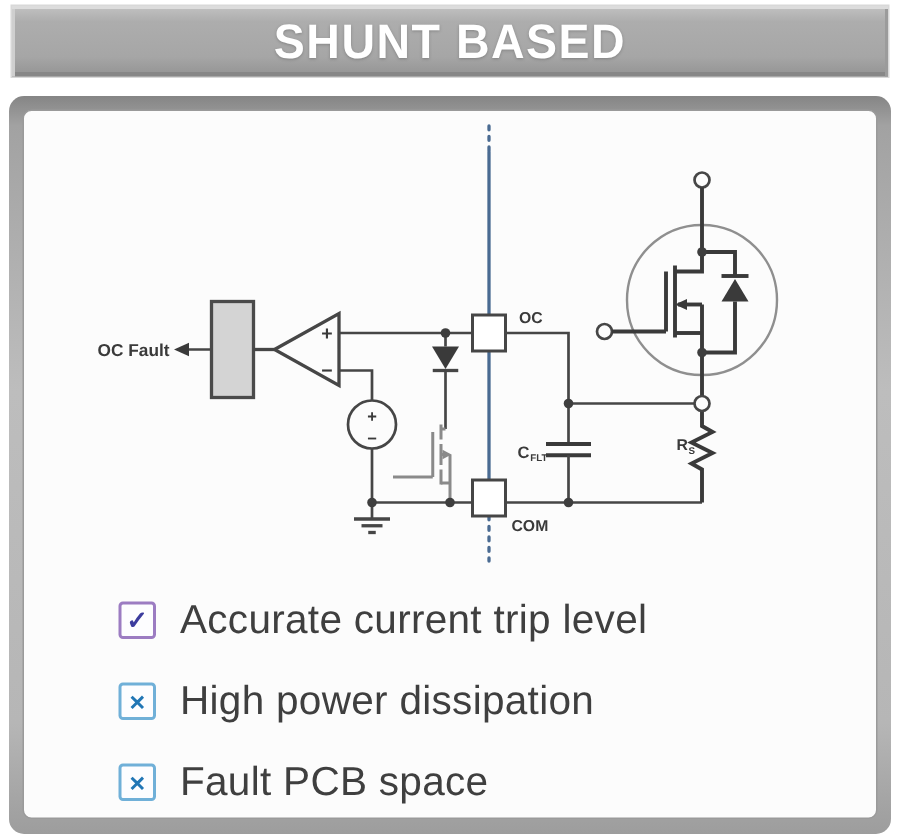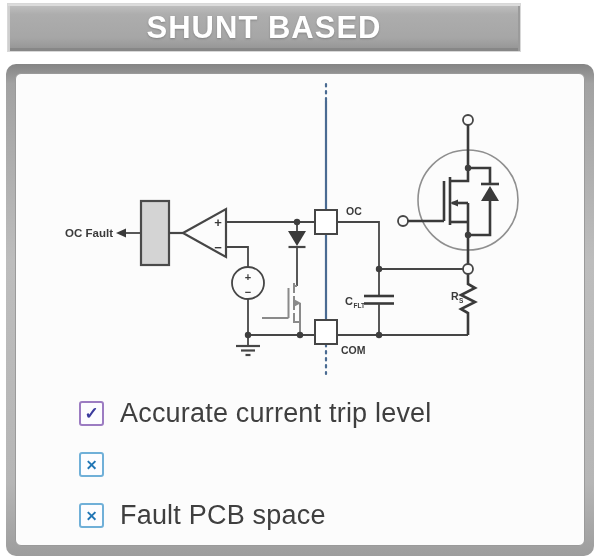--- a/index.html
+++ b/index.html
@@ -2,21 +2,21 @@
 <html><head>
 <meta charset="utf-8">
 <style>
   html,body{margin:0;padding:0;}
   body{
     width:600px;height:558px;position:relative;overflow:hidden;
     background:#ffffff;font-family:"Liberation Sans",sans-serif;
   }
   
   .header-bar{
-    position:absolute;left:8px;top:4px;width:512px;height:47px;
+    position:absolute;left:8px;top:4px;width:584px;height:47px;
     background:linear-gradient(180deg,#c2c2c2 0%,#adadad 22%,#a6a6a6 72%,#939393 100%);
     box-shadow:inset 0 2px 0 #dcdcdc,inset 2px 0 0 #cfcfcf,inset -2px 0 0 #9b9b9b,inset 0 -3px 0 #878787,0 0 0 1px #d8d8d8;
     display:flex;align-items:center;justify-content:center;
   }
   .header-title{
     color:#ffffff;font-size:31px;font-weight:bold;letter-spacing:1px;
     text-shadow:0 1px 2px rgba(60,60,60,.35);
     transform:scaleY(1.04);
   }
   
@@ -195,20 +195,21 @@
       <div class="bullet">
         <span class="cb check">
             <i>✓</i>
           </span>
         <span class="bl">Accurate current trip level</span>
       </div>
       <div class="bullet">
         <span class="cb cross">
             <i>✕</i>
           </span>
+        <span class="bl">High power dissipation</span>
       </div>
       <div class="bullet">
         <span class="cb cross">
             <i>✕</i>
           </span>
         <span class="bl">Fault PCB space</span>
       </div>
     </div>
 
   </div>

